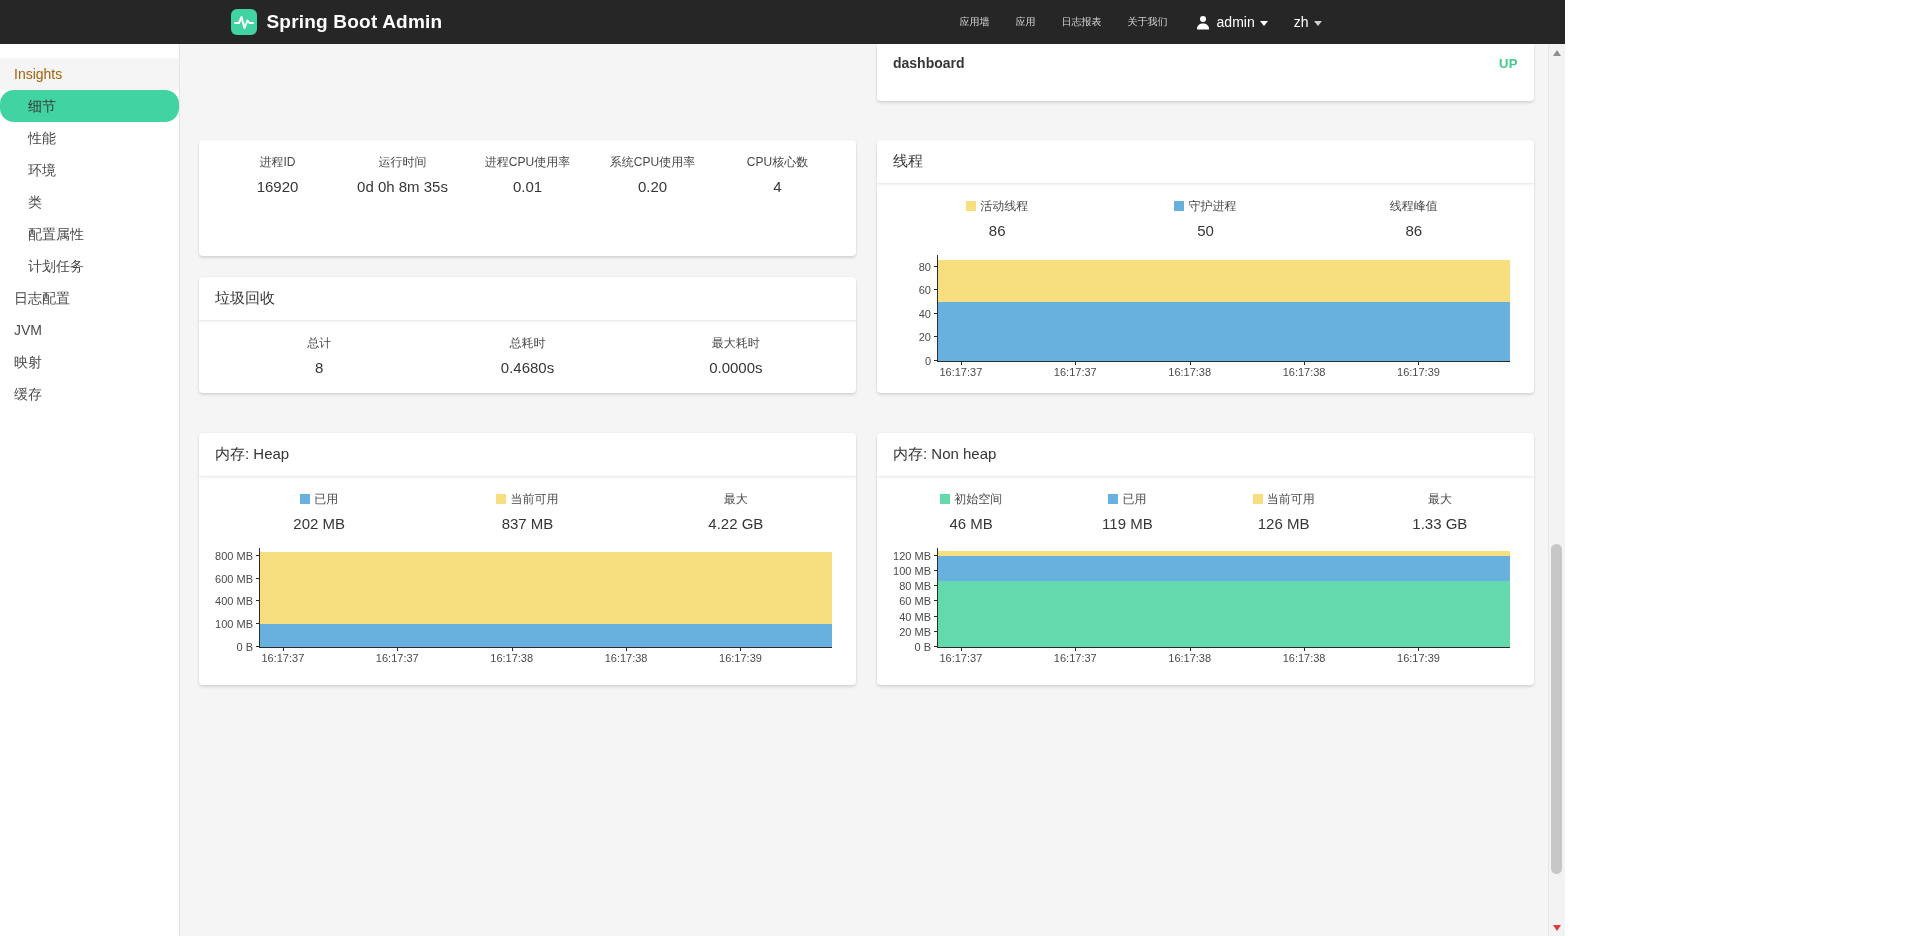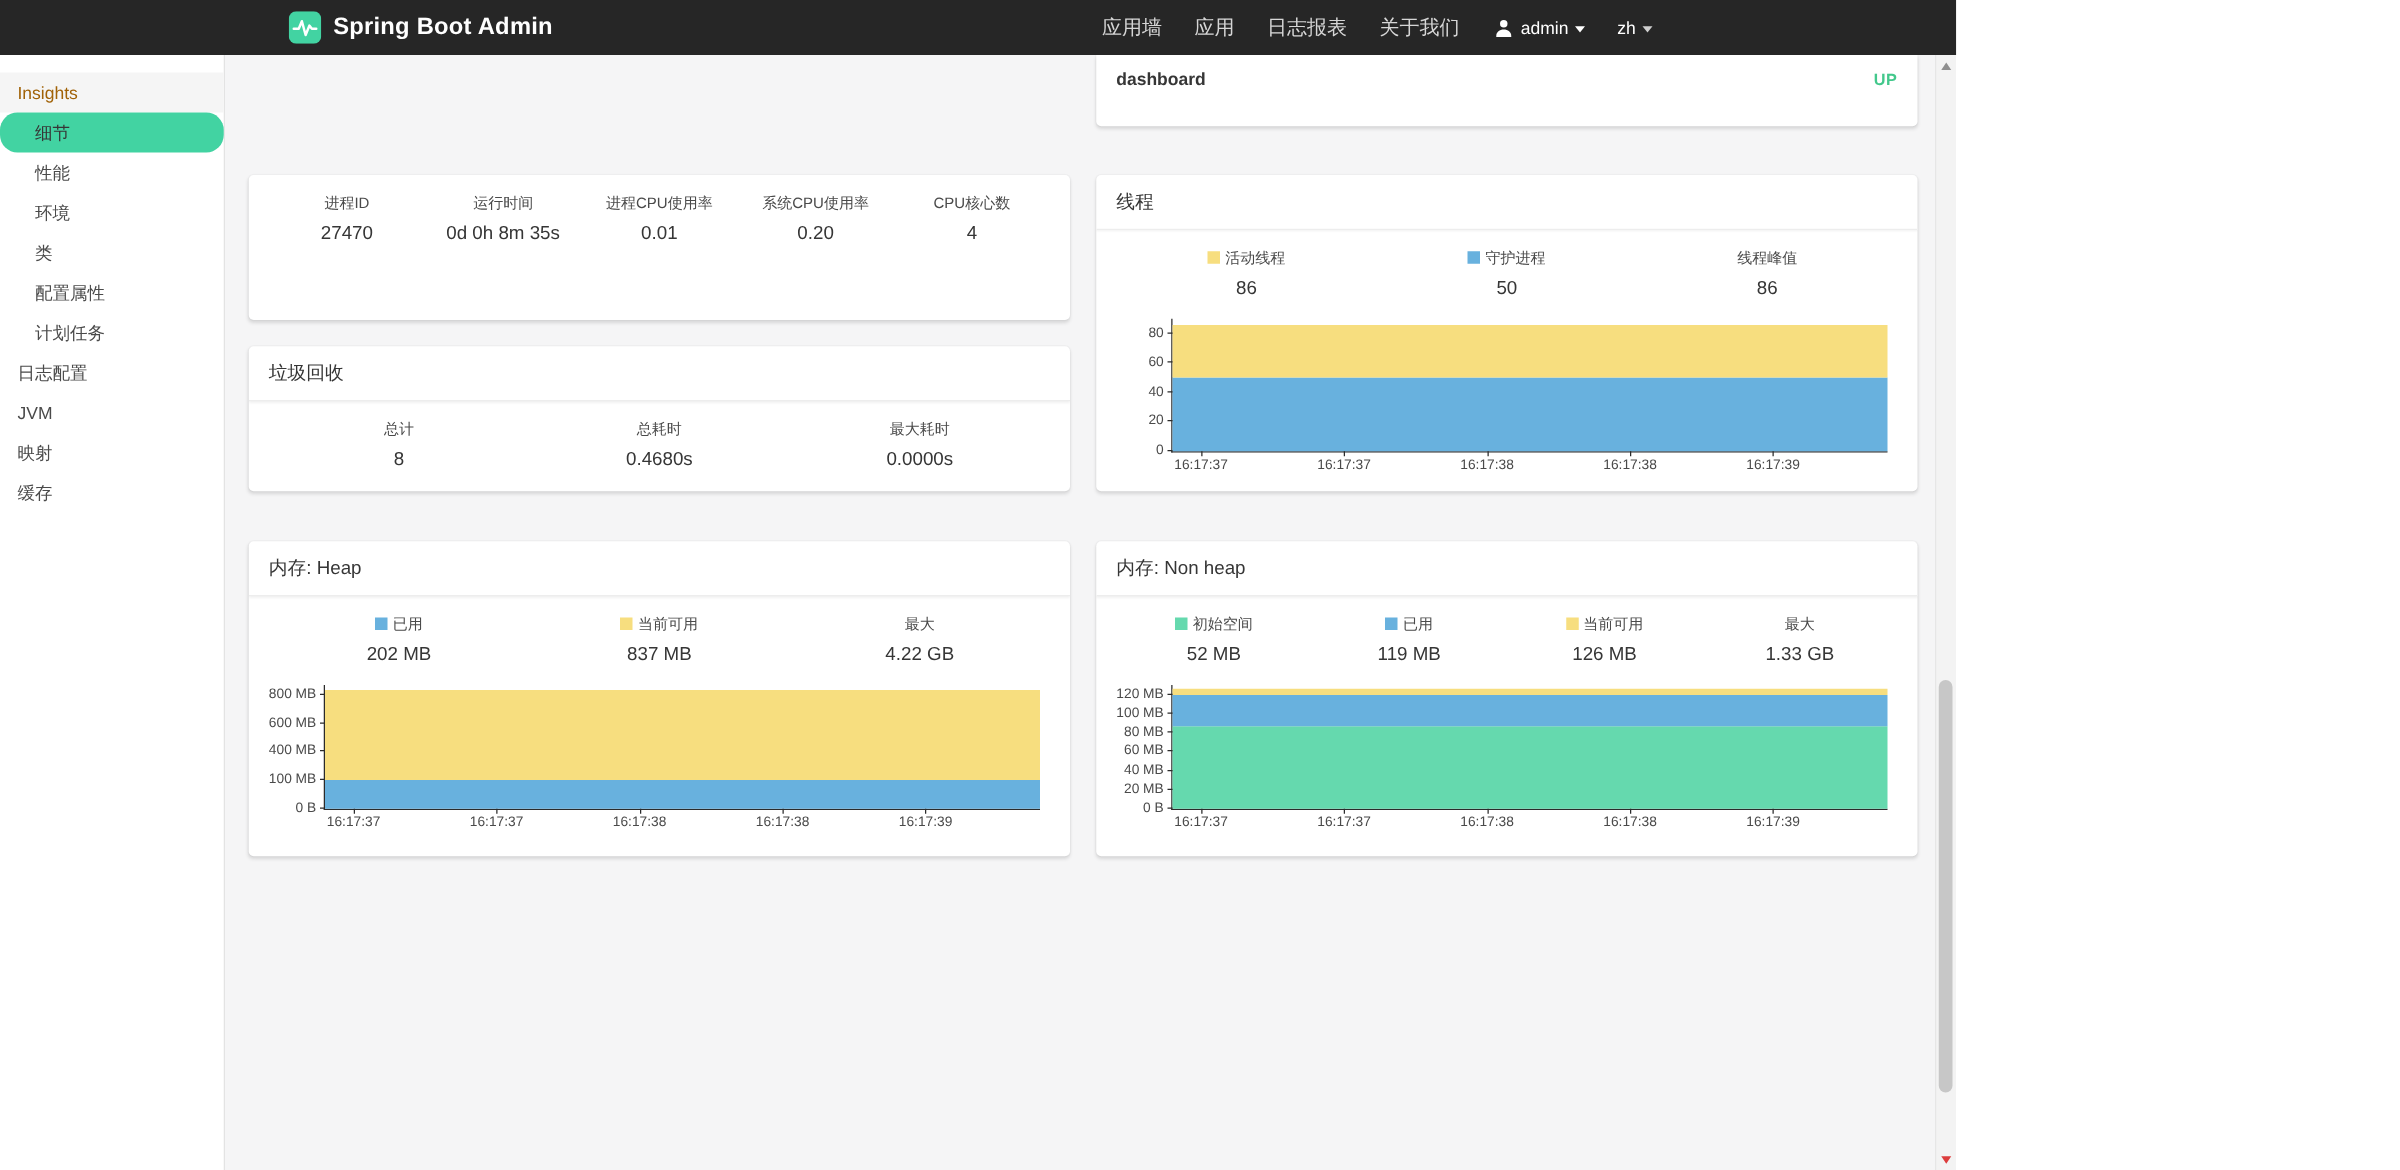--- a/index.html
+++ b/index.html
@@ -8,21 +8,21 @@
     font-family:"Liberation Sans","DejaVu Sans",sans-serif;}
   .viewport{position:relative;width:1565px;height:936px;background:#fff;overflow:hidden;}
 
   
   .navbar{position:absolute;top:0;left:0;right:0;height:44px;background:var(--navbar_bg,#262626);z-index:5;}
   .navbar-inner{width:1104px;margin:0 auto;height:100%;display:flex;align-items:center;justify-content:space-between;}
   .brand{display:flex;align-items:center;gap:10px;cursor:pointer;}
   .brand-text{color:#fff;font-size:19px;font-weight:700;letter-spacing:.2px;}
   .nav-right{display:flex;align-items:center;}
   .nav-links{display:flex;align-items:center;}
-  .nav-item{color:#d6d6d6;font-size:16px;padding:0 13px;cursor:pointer;white-space:nowrap;}
+  .nav-item{color:#d6d6d6;font-size:10px;padding:0 13px;cursor:pointer;white-space:nowrap;}
   .nav-user,.nav-locale{display:flex;align-items:center;gap:5px;padding:0 13px;cursor:pointer;color:#fff;font-size:14px;}
   .caret{width:0;height:0;border-left:4px solid transparent;border-right:4px solid transparent;border-top:5px solid #fff;margin-top:2px;}
   .caret-dim{border-top-color:#cfcfcf;}
 
   
   .sidebar{position:absolute;top:44px;left:0;bottom:0;width:180px;background:#fff;border-right:1px solid #e3e3e3;padding-top:4px;}
   .app-header{background:var(--accent,#42d3a2);color:#fff;text-align:center;padding:13px 8px 14px;cursor:pointer;}
   .app-name{font-size:15px;font-weight:700;}
   .app-id{font-size:12px;margin-top:5px;opacity:.95;}
   .menu{list-style:none;margin-top:10px;}
@@ -131,21 +131,21 @@
   </aside>
 
   <main class="main">
     <div class="grid">
 
       <div class="col col-left">
         <section class="card card-process">
           <div class="stats">
               <div class="stat">
                 <div class="stat-label"><span>进程ID</span></div>
-                <div class="stat-value">27470</div>
+                <div class="stat-value">16920</div>
               </div>
               <div class="stat">
                 <div class="stat-label"><span>运行时间</span></div>
                 <div class="stat-value">0d 0h 8m 35s</div>
               </div>
               <div class="stat">
                 <div class="stat-label"><span>进程CPU使用率</span></div>
                 <div class="stat-value">0.01</div>
               </div>
               <div class="stat">
@@ -280,21 +280,21 @@
             </div>
         </section>
 
         <section class="card card-nonheap">
           <header class="card-header">
             <span>内存: Non heap</span>
           </header>
           <div class="stats">
               <div class="stat">
                 <div class="stat-label"><span class="legend-marker" style="background: var(--green);"></span><span>初始空间</span></div>
-                <div class="stat-value">52 MB</div>
+                <div class="stat-value">46 MB</div>
               </div>
               <div class="stat">
                 <div class="stat-label"><span class="legend-marker" style="background: var(--blue);"></span><span>已用</span></div>
                 <div class="stat-value">119 MB</div>
               </div>
               <div class="stat">
                 <div class="stat-label"><span class="legend-marker" style="background: var(--yellow);"></span><span>当前可用</span></div>
                 <div class="stat-value">126 MB</div>
               </div>
               <div class="stat">

